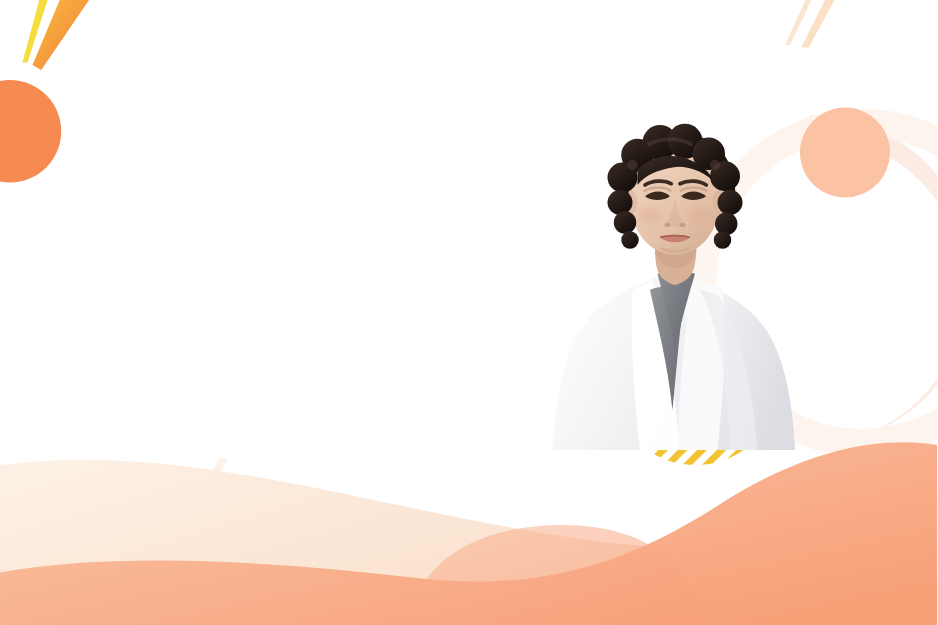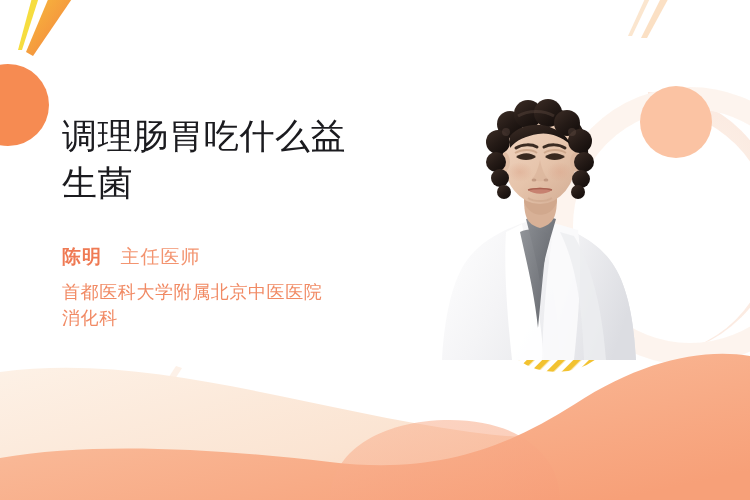--- a/index.html
+++ b/index.html
@@ -271,26 +271,14 @@
       </g>
 
       <g opacity="0.35">
         <path d="M78 24 C88 18 104 18 114 24" stroke="#6a544a" stroke-width="3" fill="none"></path>
         <circle cx="132" cy="40" r="4" fill="#6a544a"></circle>
         <circle cx="66" cy="40" r="4" fill="#6a544a"></circle>
       </g>
     </svg>
   </div>
 
-  <div class="content">
-    <h1 class="title">调理肠胃吃什么益
-生菌</h1>
-
-    <div class="doctor-line">
-      <span class="doc-name">陈明</span>
-      <span class="doc-title">主任医师</span>
-    </div>
-
-    <div class="hospital">首都医科大学附属北京中医医院
-消化科</div>
-  </div>
 
 </div>
 
 </body></html>

